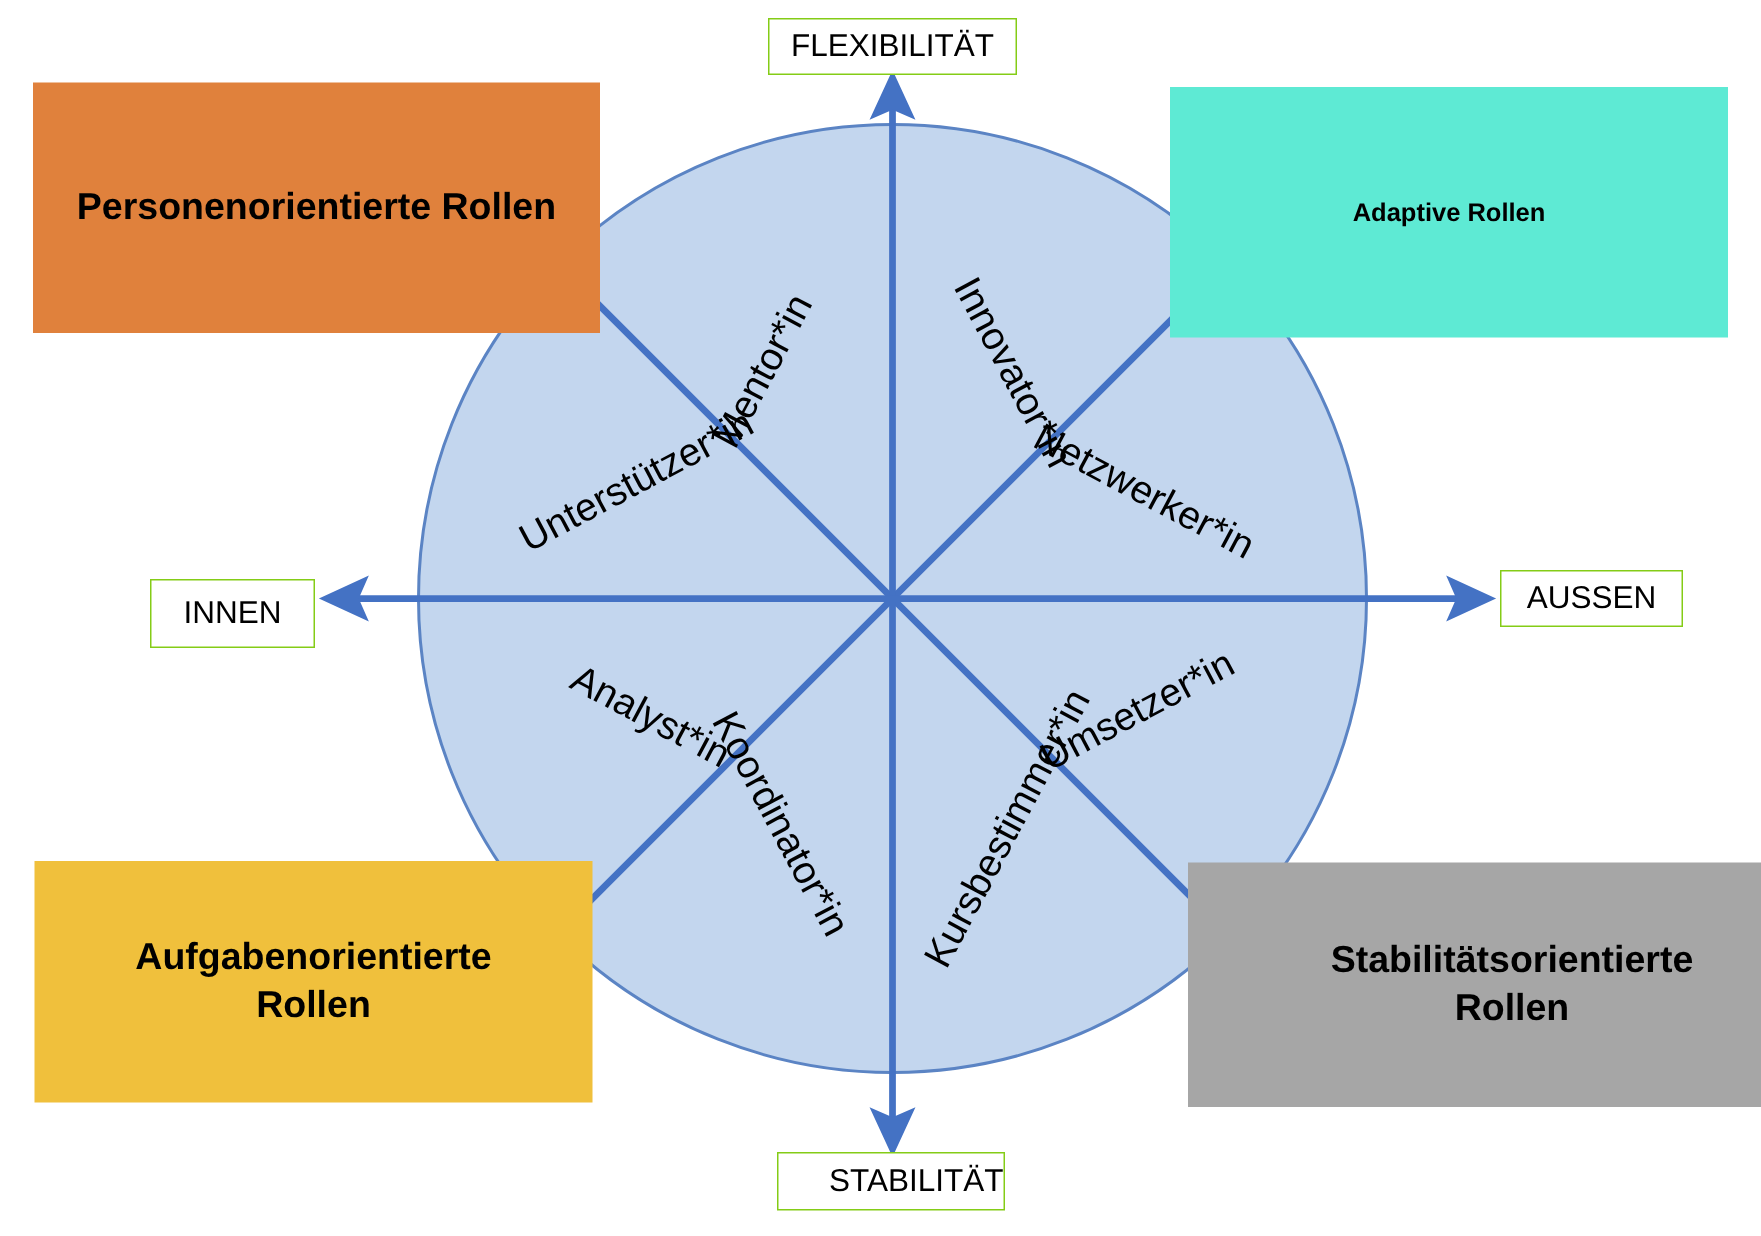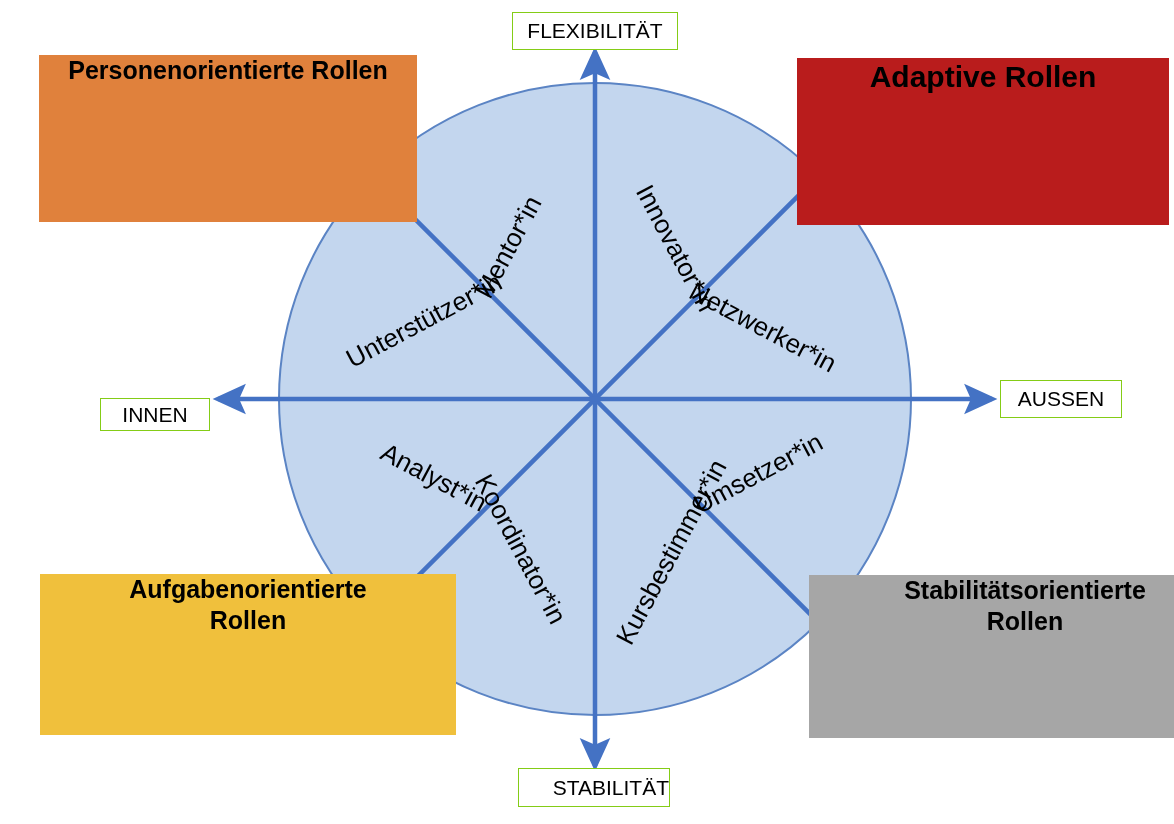--- a/index.html
+++ b/index.html
@@ -1,33 +1,33 @@
 <!DOCTYPE html>
 <html><head>
 <meta charset="utf-8">
 <style>
   html,body{margin:0;padding:0;background:#ffffff;}
   body{width:1174px;height:824px;font-family:"Liberation Sans",sans-serif;}
   #stage{position:relative;width:1174px;height:824px;overflow:hidden;background:#fff;}
 
   svg.diagram{position:absolute;left:0;top:0;width:1174px;height:824px;}
 
-  .corner-box{position:absolute;display:flex;justify-content:center;
-    text-align:center;color:#000;font-weight:bold;line-height:1.25;margin-left:17px;}
+  .corner-box{position:absolute;display:flex;align-items:center;justify-content:center;
+    text-align:center;color:#000;font-weight:bold;line-height:1.25;}
   #box-person{left:22px;top:55px;width:378px;height:167px;background:#E0813C;font-size:25px;}
-  #box-adaptive{left:780px;top:58px;width:372px;height:167px;background:#b91c1c;font-size:30px;}
-  #box-task{left:23px;top:574px;width:416px;height:161px;background:#F0C03C;font-size:25px;}
+  #box-adaptive{left:780px;top:58px;width:372px;height:167px;background:#5eead4;font-size:17px;}
+  #box-task{left:23px;top:574px;width:372px;height:161px;background:#F0C03C;font-size:25px;}
   #box-stability{left:792px;top:575px;width:432px;height:163px;background:#A6A6A6;font-size:25px;}
 
   .axis-label{position:absolute;display:flex;align-items:center;justify-content:center;
     background:#ffffff;border:1px solid #84cc16;color:#000;font-size:21px;
     font-family:"Liberation Sans",sans-serif;box-sizing:border-box;}
   #axis-flex{left:512px;top:12px;width:166px;height:38px;}
   #axis-stab{left:518px;top:768px;width:152px;height:39px;justify-content:flex-end;}
-  #axis-innen{left:100px;top:398px;width:110px;height:33px;}
+  #axis-innen{left:100px;top:386px;width:110px;height:46px;}
   #axis-aussen{left:1000px;top:380px;width:122px;height:38px;}
 
   .role-text{font-family:"Liberation Sans",sans-serif;font-size:26px;fill:#000;}
 </style>
 </head>
 <body>
 
 <div id="stage">
 
   <svg class="diagram" viewBox="0 0 1174 824">

